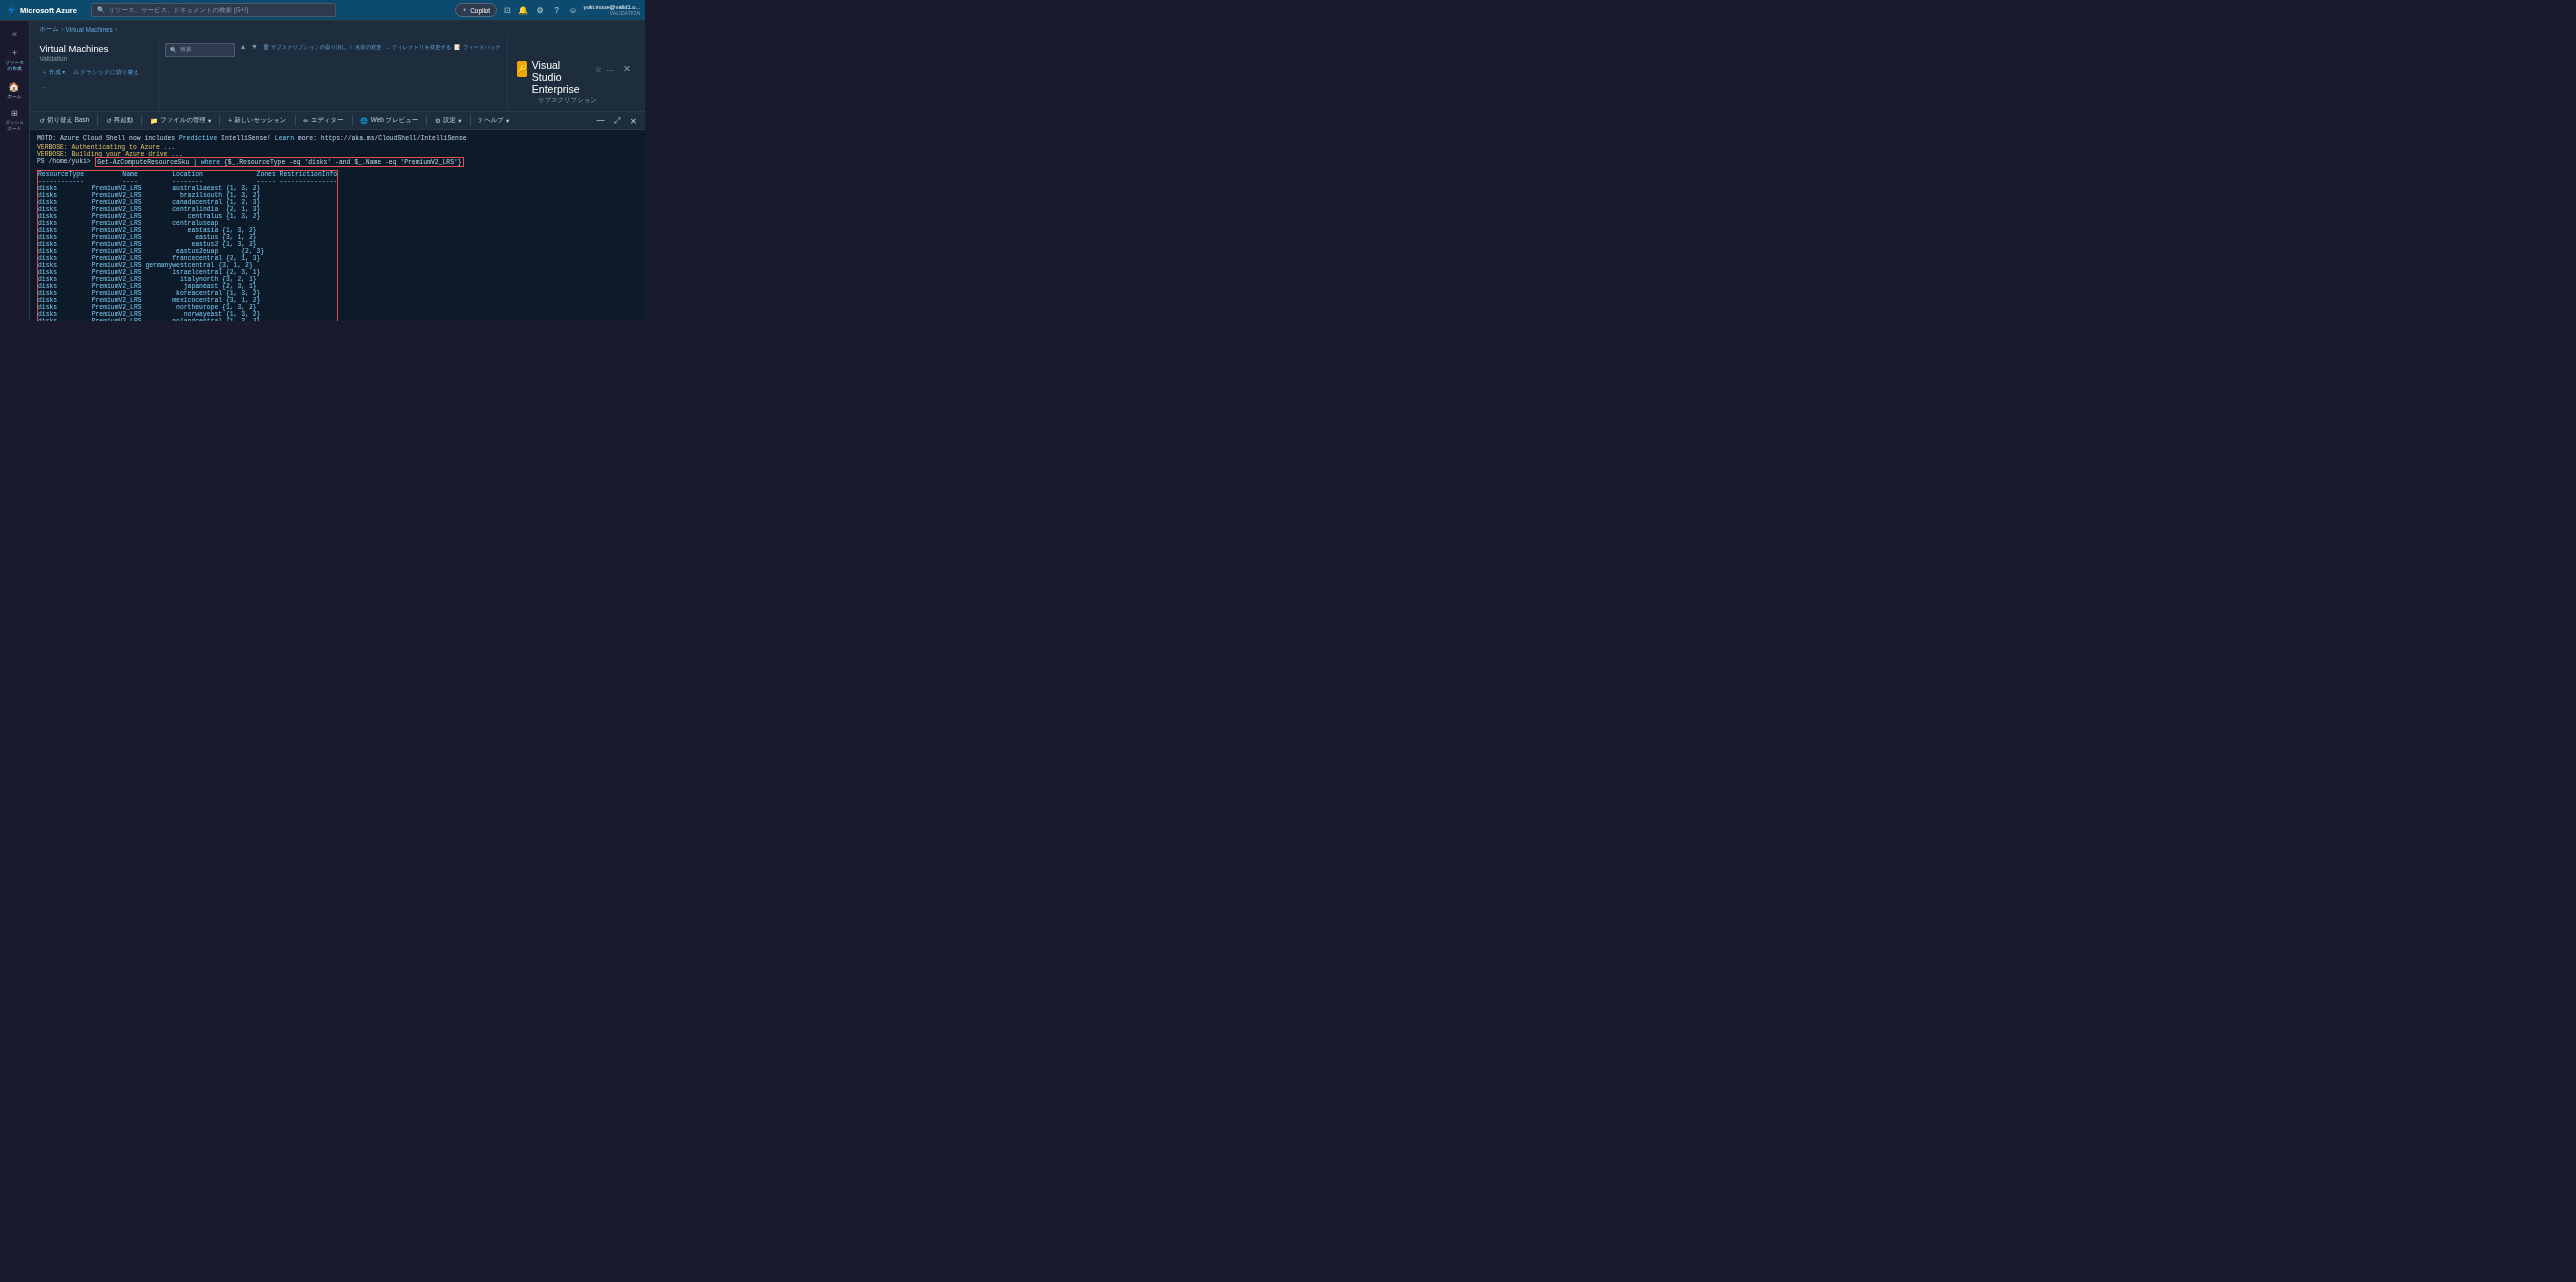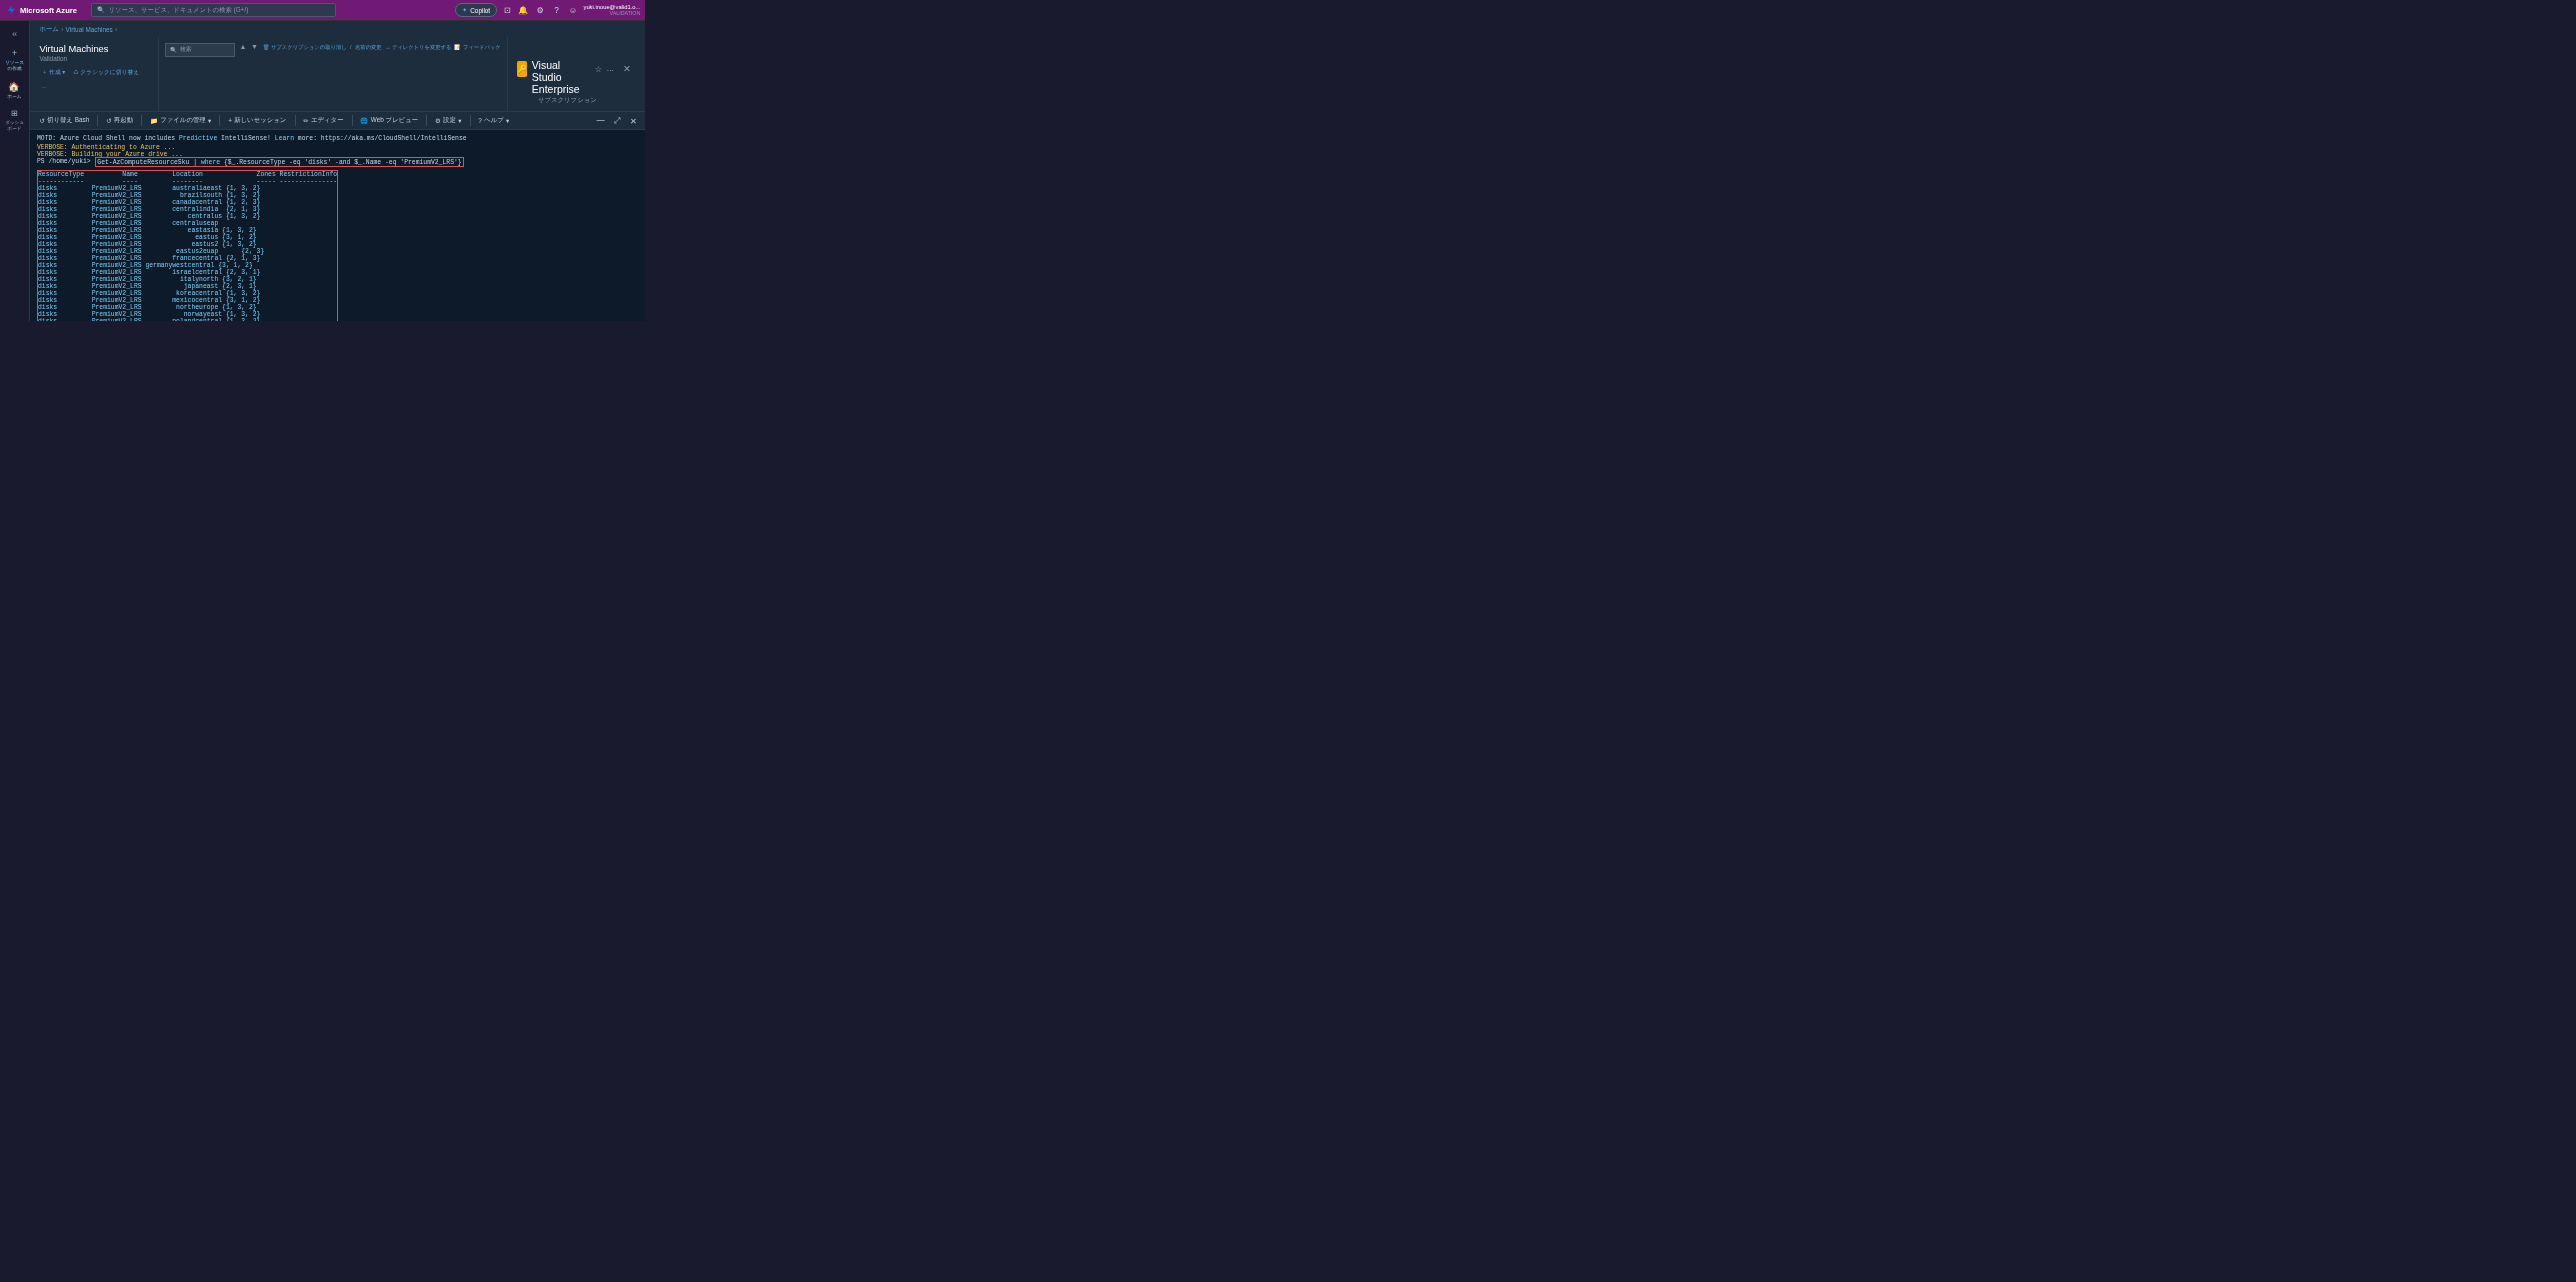--- a/index.html
+++ b/index.html
@@ -7,21 +7,21 @@
       font-family: 'Segoe UI', sans-serif;
       background: #1a1a2e;
       width: 645px;
       height: 321px;
       overflow: hidden;
       font-size: 7px;
     }
 
     
     .top-nav {
-      background: #701a75;
+      background: #0c4a6e;
       height: 21px;
       display: flex;
       align-items: center;
       padding: 0 4.7px;
       gap: 4.7px;
       border-bottom: 0.6px solid #333;
     }
     .azure-logo {
       display: flex;
       align-items: center;

